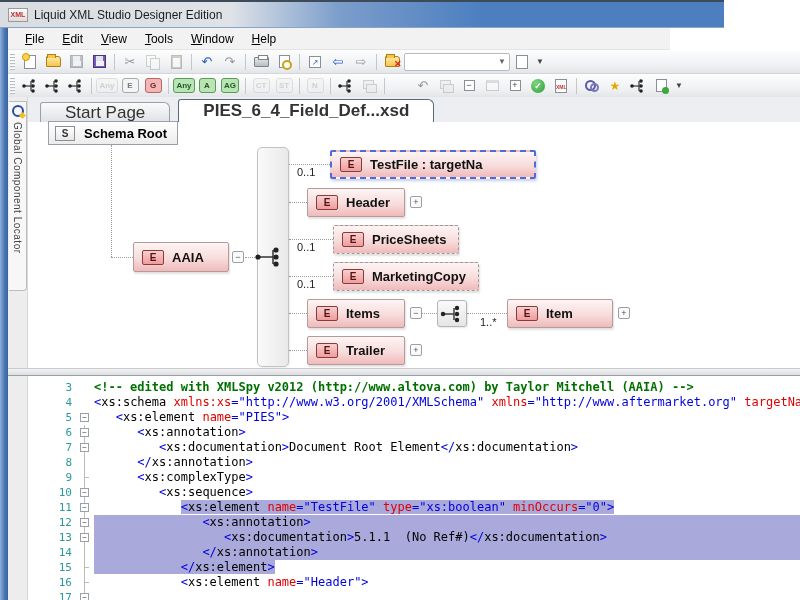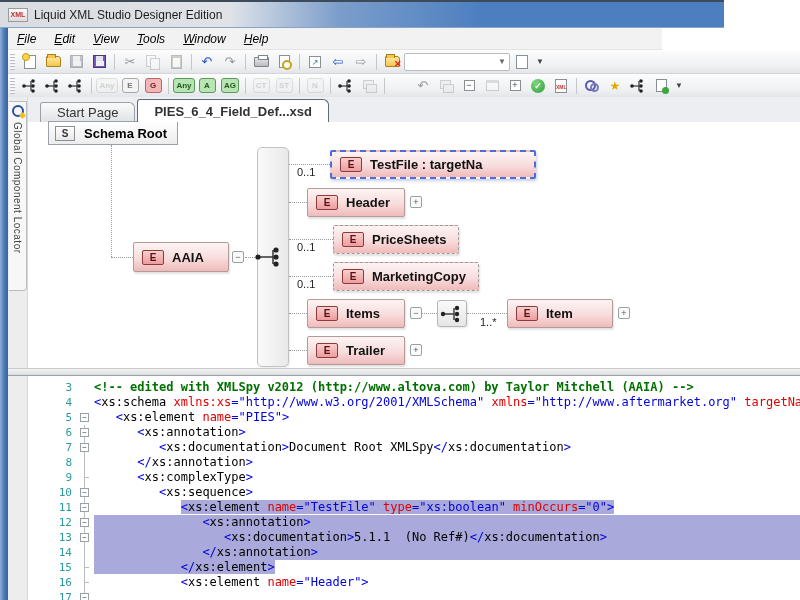--- a/index.html
+++ b/index.html
@@ -8,22 +8,22 @@
 
   
   .titlebar { position:absolute; left:0; top:0; width:724px; height:28px;
     background:linear-gradient(to right,#d9dde2 0,#dfe3e8 230px,#7b9dcb 340px,#4d7fc0 480px,#4d7fc0 100%);
     border-top:2px solid #3d4a59; border-bottom:1px solid #8aa4c8;
     display:flex; align-items:center; padding-left:8px; }
   .titlebar .apptitle { color:#1d1d1d; font-size:12px; margin-left:6px; }
   .xml-badge { width:20px; height:14px; background:linear-gradient(#fbfbfb,#dcdcdc); border:1px solid #9a9a9a;
     color:#c03030; font-size:7px; font-weight:bold; display:flex; align-items:center; justify-content:center; }
 
-  .menubar { position:absolute; left:0; top:28px; width:662px; height:22px; background:#f2f2f2;
-    display:flex; align-items:center; padding-left:8px; border-bottom:1px solid #e4e4e4;font-style:italic; }
+  .menubar { position:absolute; left:8px; top:28px; width:662px; height:22px; background:#f2f2f2;
+    display:flex; align-items:center; padding-left:8px; border-bottom:1px solid #e4e4e4; }
   .menu-item { padding:2px 9px; color:#000; cursor:default; }
   .menu-item u { text-decoration:underline; }
 
   .toolbar { position:absolute; left:8px; width:792px; height:24px;
     background:linear-gradient(#fdfdfd,#eef0f2 70%,#e3e6e9); border-bottom:1px solid #d4d6d9;
     display:flex; align-items:center; gap:1px; padding-left:2px; }
   #toolbar1 { top:50px; } #toolbar2 { top:74px; }
   .grip { width:5px; height:18px; margin-right:3px;
     background:repeating-linear-gradient(#fff 0 1px,#b8bcc2 1px 2px,transparent 2px 3px); }
   .tbtn { width:22px; height:20px; display:flex; align-items:center; justify-content:center; border-radius:2px; }
@@ -68,22 +68,22 @@
   .k-layers::before { left:0; top:0; } .k-layers::after { left:3px; top:4px; }
   .k-window { width:13px; height:11px; border:1px solid #8a8f96; background:#fff; border-top:3px solid #9fb6d8; }
   .k-list { font-size:12px; color:#5a9a5a; font-weight:bold; }
   .k-greendoc { width:11px; height:13px; background:#fff; border:1px solid #8a8f96; }
   .k-greendoc::after { content:""; position:absolute; right:-3px; bottom:-3px; width:7px; height:7px; border-radius:50%; background:#3aa83a; }
   .badge { min-width:17px; height:15px; border-radius:3px; font-size:8px; font-weight:bold;
     display:flex; align-items:center; justify-content:center; padding:0 2px; }
 
   
   .tabbar { position:absolute; left:28px; top:97px; width:772px; height:25px; background:#eceef1; display:flex; align-items:flex-end; padding-left:12px; }
-  .tab { height:20px; padding:0 16px; display:flex; align-items:center; font-size:13px; color:#333;
-    background:linear-gradient(#fafafa,#dfe2e6); border:1px solid #9aa0a8; border-bottom:none; border-radius:3px 6px 0 0; margin-right:2px; }
+  .tab { height:20px; padding:0 24px; display:flex; align-items:center; font-size:17px; color:#333;
+    background:linear-gradient(#fafafa,#dfe2e6); border:1px solid #9aa0a8; border-bottom:none; border-radius:3px 6px 0 0; margin-right:8px; }
   .tab.active { background:#fff; font-weight:bold; height:23px; border-color:#5a6a7a; z-index:2; }
 
   
   .blue-edge { position:absolute; left:0; top:28px; width:8px; height:572px;
     background:linear-gradient(to right,#8fb0da,#4a78b4 55%,#39629f); }
   .side-col { position:absolute; left:8px; top:97px; width:20px; height:503px; background:#ededee; border-right:1px solid #d8d8d8; }
   .side-tab { position:absolute; left:9px; top:101px; width:18px; height:190px; background:#f7f7f8;
     border:1px solid #b9bdc2; border-left:none; border-radius:0 0 4px 0; display:flex; flex-direction:column; align-items:center; padding-top:3px; }
   .side-tab .vtext { writing-mode:vertical-rl; font-size:10px; color:#444; margin-top:5px; letter-spacing:.5px; }
   .loc-icon { width:12px; height:12px; position:relative; }
@@ -492,21 +492,21 @@
       </div>
       <div class="fl vline">
         <div class="fbox">−</div>
       </div>
     </div>
   <div class="codelines" id="codeLines">
       <div class="cl"><span class="c-com">&lt;!-- edited with XMLSpy v2012 (http://www.altova.com) by Taylor Mitchell (AAIA) --&gt;</span></div>
       <div class="cl"><span class="c-br">&lt;</span><span class="c-tag">xs:schema</span><span class="c-pl"> </span><span class="c-attr">xmlns:xs</span><span class="c-val">="http://www.w3.org/2001/XMLSchema"</span><span class="c-pl"> </span><span class="c-attr">xmlns</span><span class="c-val">="http://www.aftermarket.org"</span><span class="c-pl"> </span><span class="c-attr">targetNa</span></div>
       <div class="cl"><span class="c-pl">   </span><span class="c-br">&lt;</span><span class="c-tag">xs:element</span><span class="c-pl"> </span><span class="c-attr">name</span><span class="c-val">="PIES"</span><span class="c-br">&gt;</span></div>
       <div class="cl"><span class="c-pl">      </span><span class="c-br">&lt;</span><span class="c-tag">xs:annotation</span><span class="c-br">&gt;</span></div>
-      <div class="cl"><span class="c-pl">         </span><span class="c-br">&lt;</span><span class="c-tag">xs:documentation</span><span class="c-br">&gt;</span><span class="c-txt">Document Root XMLSpy</span><span class="c-br">&lt;/</span><span class="c-tag">xs:documentation</span><span class="c-br">&gt;</span></div>
+      <div class="cl"><span class="c-pl">         </span><span class="c-br">&lt;</span><span class="c-tag">xs:documentation</span><span class="c-br">&gt;</span><span class="c-txt">Document Root Element</span><span class="c-br">&lt;/</span><span class="c-tag">xs:documentation</span><span class="c-br">&gt;</span></div>
       <div class="cl"><span class="c-pl">      </span><span class="c-br">&lt;/</span><span class="c-tag">xs:annotation</span><span class="c-br">&gt;</span></div>
       <div class="cl"><span class="c-pl">      </span><span class="c-br">&lt;</span><span class="c-tag">xs:complexType</span><span class="c-br">&gt;</span></div>
       <div class="cl"><span class="c-pl">         </span><span class="c-br">&lt;</span><span class="c-tag">xs:sequence</span><span class="c-br">&gt;</span></div>
       <div class="cl"><span class="c-pl">            </span><span class="selbg"><span class="c-br">&lt;</span><span class="c-tag">xs:element</span><span class="c-pl"> </span><span class="c-attr">name</span><span class="c-val">="TestFile"</span><span class="c-pl"> </span><span class="c-attr">type</span><span class="c-val">="xs:boolean"</span><span class="c-pl"> </span><span class="c-attr">minOccurs</span><span class="c-val">="0"</span><span class="c-br">&gt;</span></span></div>
       <div class="cl sel-full"><span class="c-pl">               </span><span class="c-br">&lt;</span><span class="c-tag">xs:annotation</span><span class="c-br">&gt;</span></div>
       <div class="cl sel-full"><span class="c-pl">                  </span><span class="c-br">&lt;</span><span class="c-tag">xs:documentation</span><span class="c-br">&gt;</span><span class="c-txt">5.1.1  (No Ref#)</span><span class="c-br">&lt;/</span><span class="c-tag">xs:documentation</span><span class="c-br">&gt;</span></div>
       <div class="cl sel-full"><span class="c-pl">               </span><span class="c-br">&lt;/</span><span class="c-tag">xs:annotation</span><span class="c-br">&gt;</span></div>
       <div class="cl"><span class="selbg"><span class="c-pl">            </span><span class="c-br">&lt;/</span><span class="c-tag">xs:element</span><span class="c-br">&gt;</span></span></div>
       <div class="cl"><span class="c-pl">            </span><span class="c-br">&lt;</span><span class="c-tag">xs:element</span><span class="c-pl"> </span><span class="c-attr">name</span><span class="c-val">="Header"</span><span class="c-br">&gt;</span></div>
     </div>

